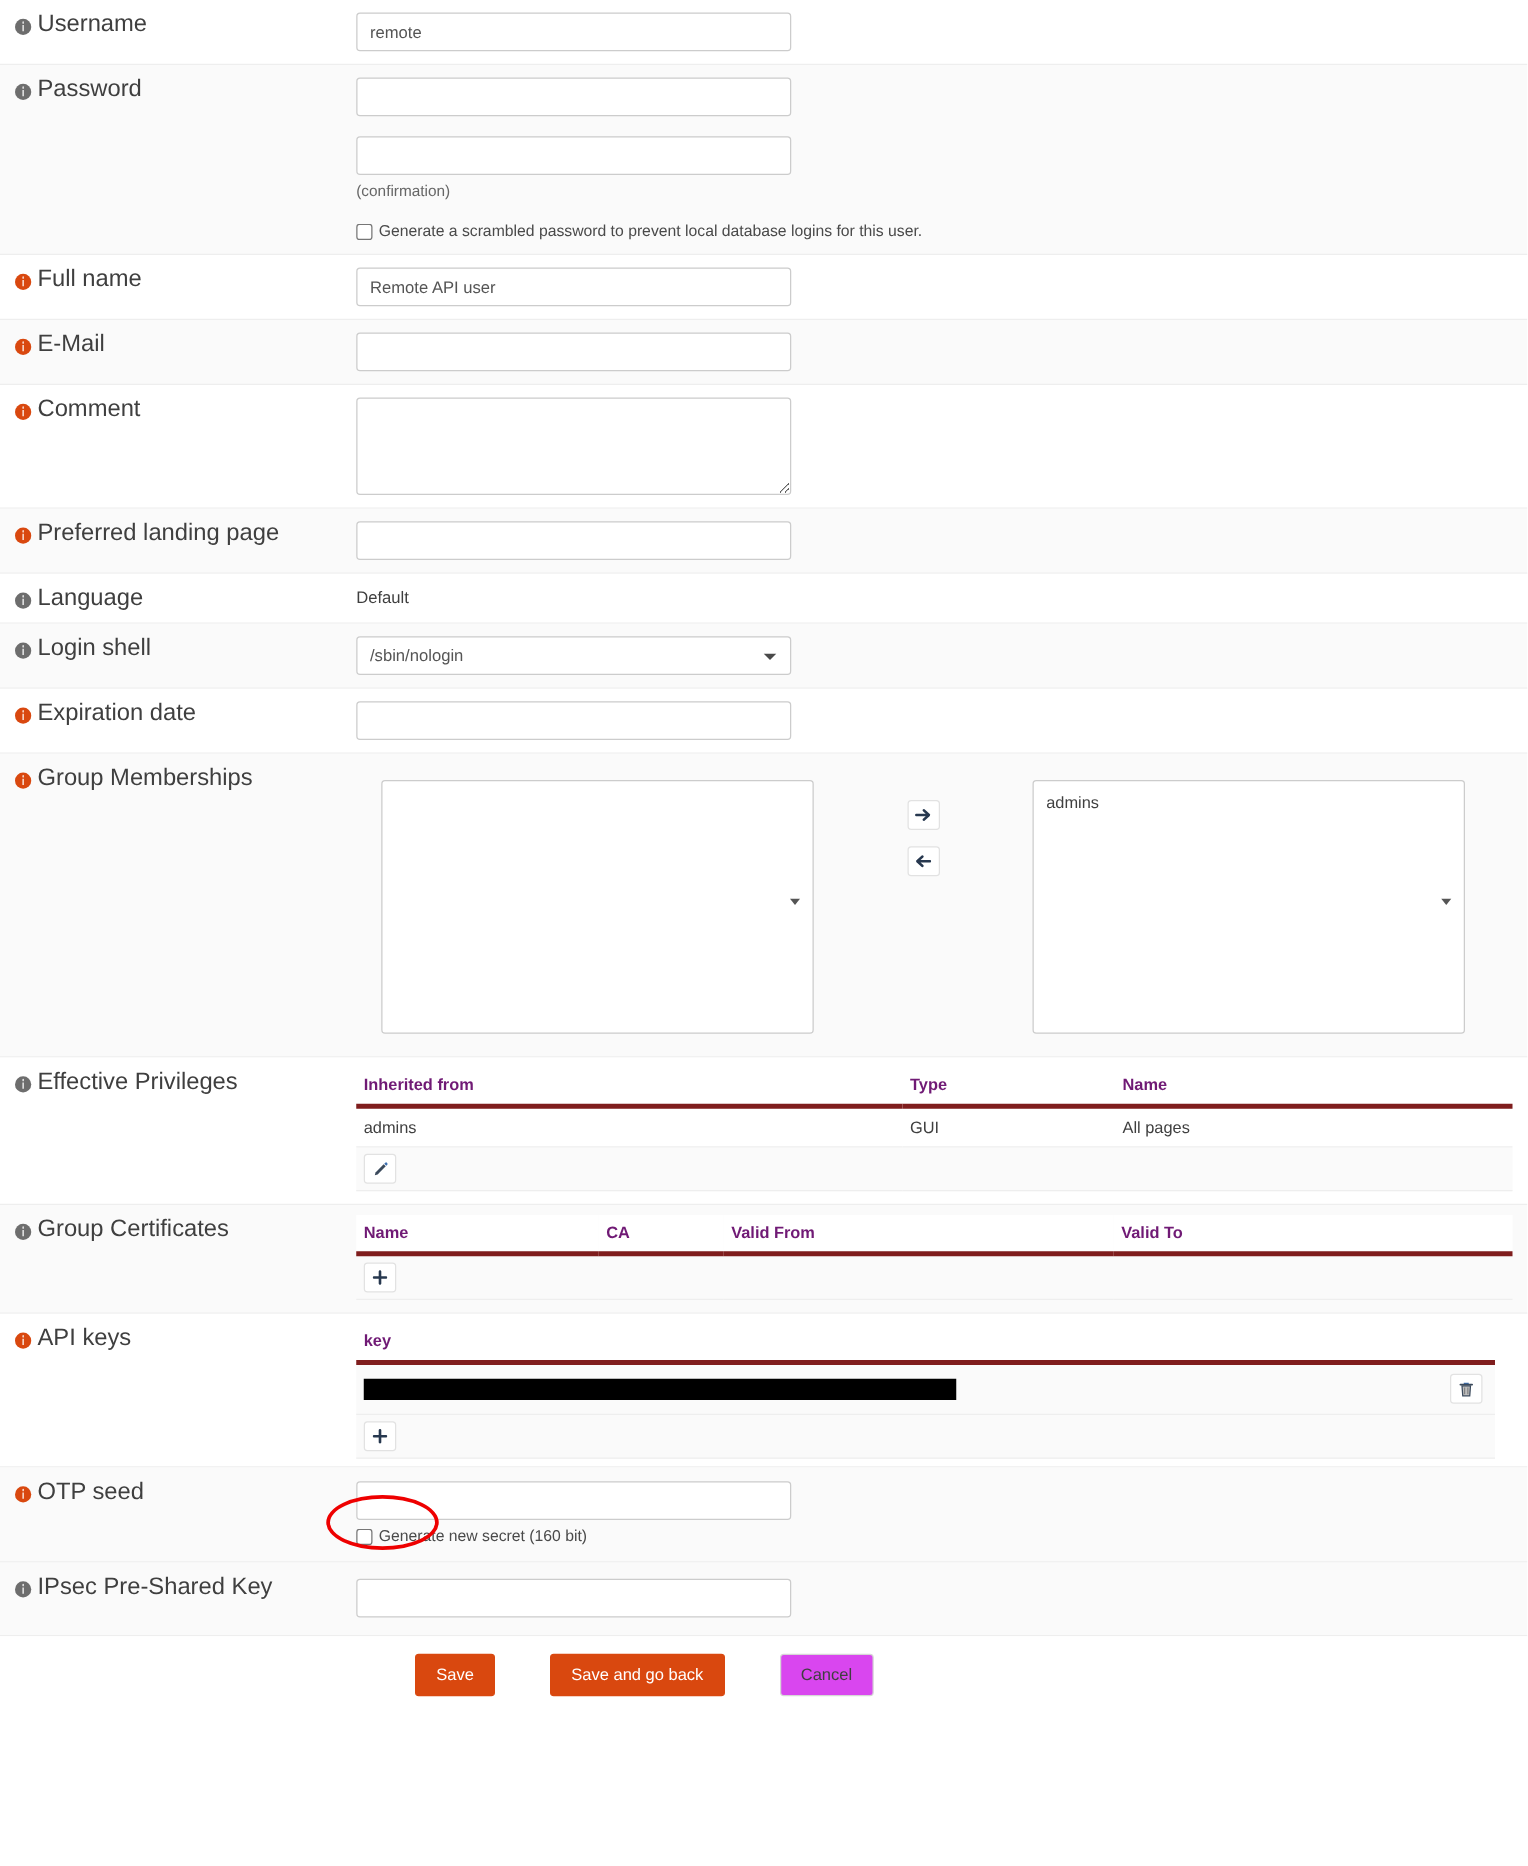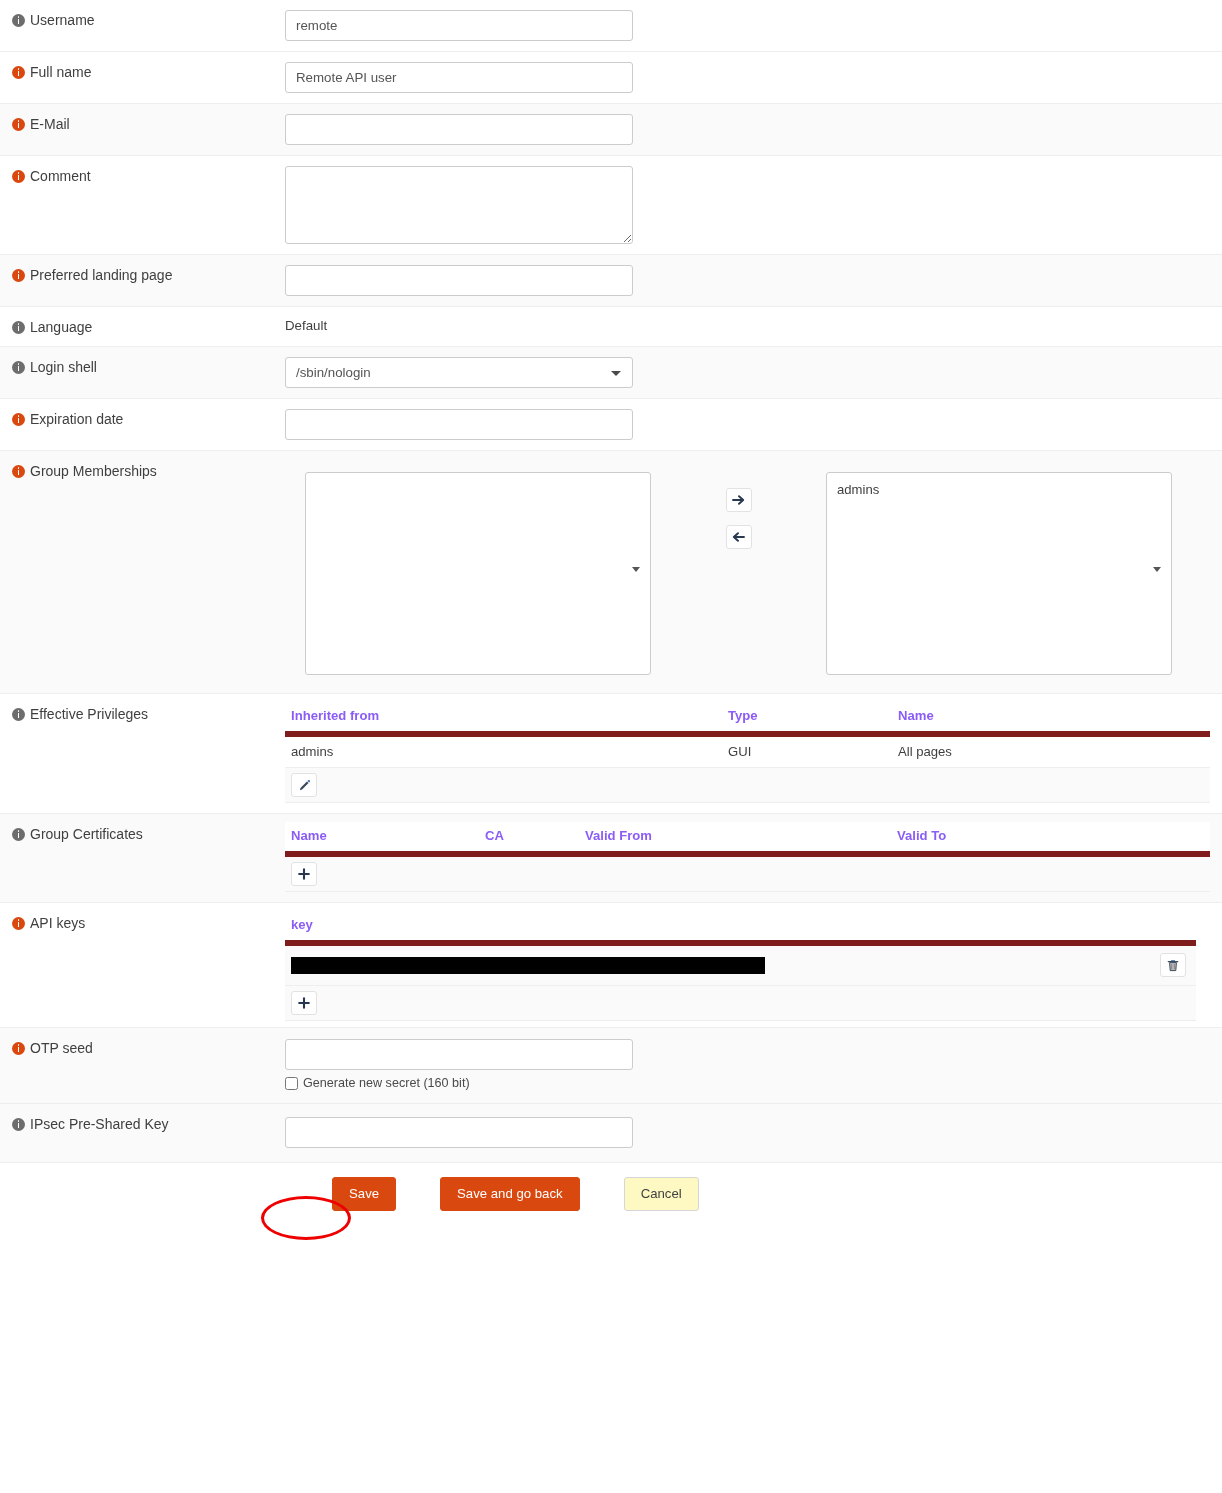--- a/index.html
+++ b/index.html
@@ -25,25 +25,25 @@
     background: #ffffff;
     width: 100%;
   }
   .row.alt { background: #fafafa; }
   .row.noborder { border-bottom: none; }
 
   .label-col {
     width: 285px;
     flex: 0 0 285px;
     padding: 11px 10px 10px 12px;
-    font-size: 14px;
+    font-size: 19px;
     line-height: 18px;
     color: #3f3f3f;
     display: flex;
-    align-items: flex-start;
+    align-items: center;
     gap: 5px;
     white-space: nowrap;
   }
   .field-col {
     flex: 1 1 auto;
     padding: 10px 14px 10px 0px;
     min-width: 0;
   }
 
   
@@ -215,23 +215,23 @@
   }
   .icon-btn svg { display: block; }
   .spacer-left { width: 20px; flex: 0 0 20px; }
 
   
   .tbl { width: 100%; border-collapse: collapse; }
   .tbl th {
     text-align: left;
     font-size: 13.1px;
     font-weight: bold;
-    color: #8b5cf6;
+    color: #701a75;
     padding: 6px 6px 8px 6px;
-    border-bottom: 6px solid #7f1d1d;
+    border-bottom: 4px solid #7f1d1d;
     background: #fff;
   }
   .tbl td {
     font-size: 13.1px;
     color: #3f3f3f;
     padding: 7px 6px 8px 6px;
     border-bottom: 1px solid #eeeeee;
     background: #fff;
   }
   .tbl tr.footrow td { background: #fafafa; padding: 5px 6px; }
@@ -260,21 +260,21 @@
     border: 1px solid transparent;
     line-height: 15px;
     margin-left: 39px;
   }
   .btn.primary {
     background: #d9480f;
     color: #ffffff;
     border-color: #d9480f;
   }
   .btn.ghost {
-    background: #fef9c3;
+    background: #d946ef;
     color: #3f3f3f;
     border: 1px solid #d6d6d6;
   }
 
   
   .annot-circle {
     position: absolute;
     left: 261px;
     top: 1196px;
     width: 90px;
@@ -293,20 +293,37 @@
   <div class="row">
     <div class="label-col">
       <span class="info-ico gray"></span>
       <span>Username</span>
     </div>
     <div class="field-col">
       <input class="txt" type="text" value="remote" style="">
     </div>
   </div>
 
+  <div class="row alt">
+    <div class="label-col">
+      <span class="info-ico gray"></span>
+      <span>Password</span>
+    </div>
+    <div class="field-col">
+      <input class="txt" type="password" value="" style="">
+      <div class="gap16"></div>
+      <input class="txt" type="password" value="" style="">
+      <div class="sub-note">(confirmation)</div>
+      <div style="height:18px"></div>
+      <label class="check-line">
+        <input type="checkbox" style="">
+        <span>Generate a scrambled password to prevent local database logins for this user.</span>
+      </label>
+    </div>
+  </div>
 
   <div class="row">
     <div class="label-col">
       <span class="info-ico orange"></span>
       <span>Full name</span>
     </div>
     <div class="field-col">
       <input class="txt" type="text" value="Remote API user" style="">
     </div>
   </div>

